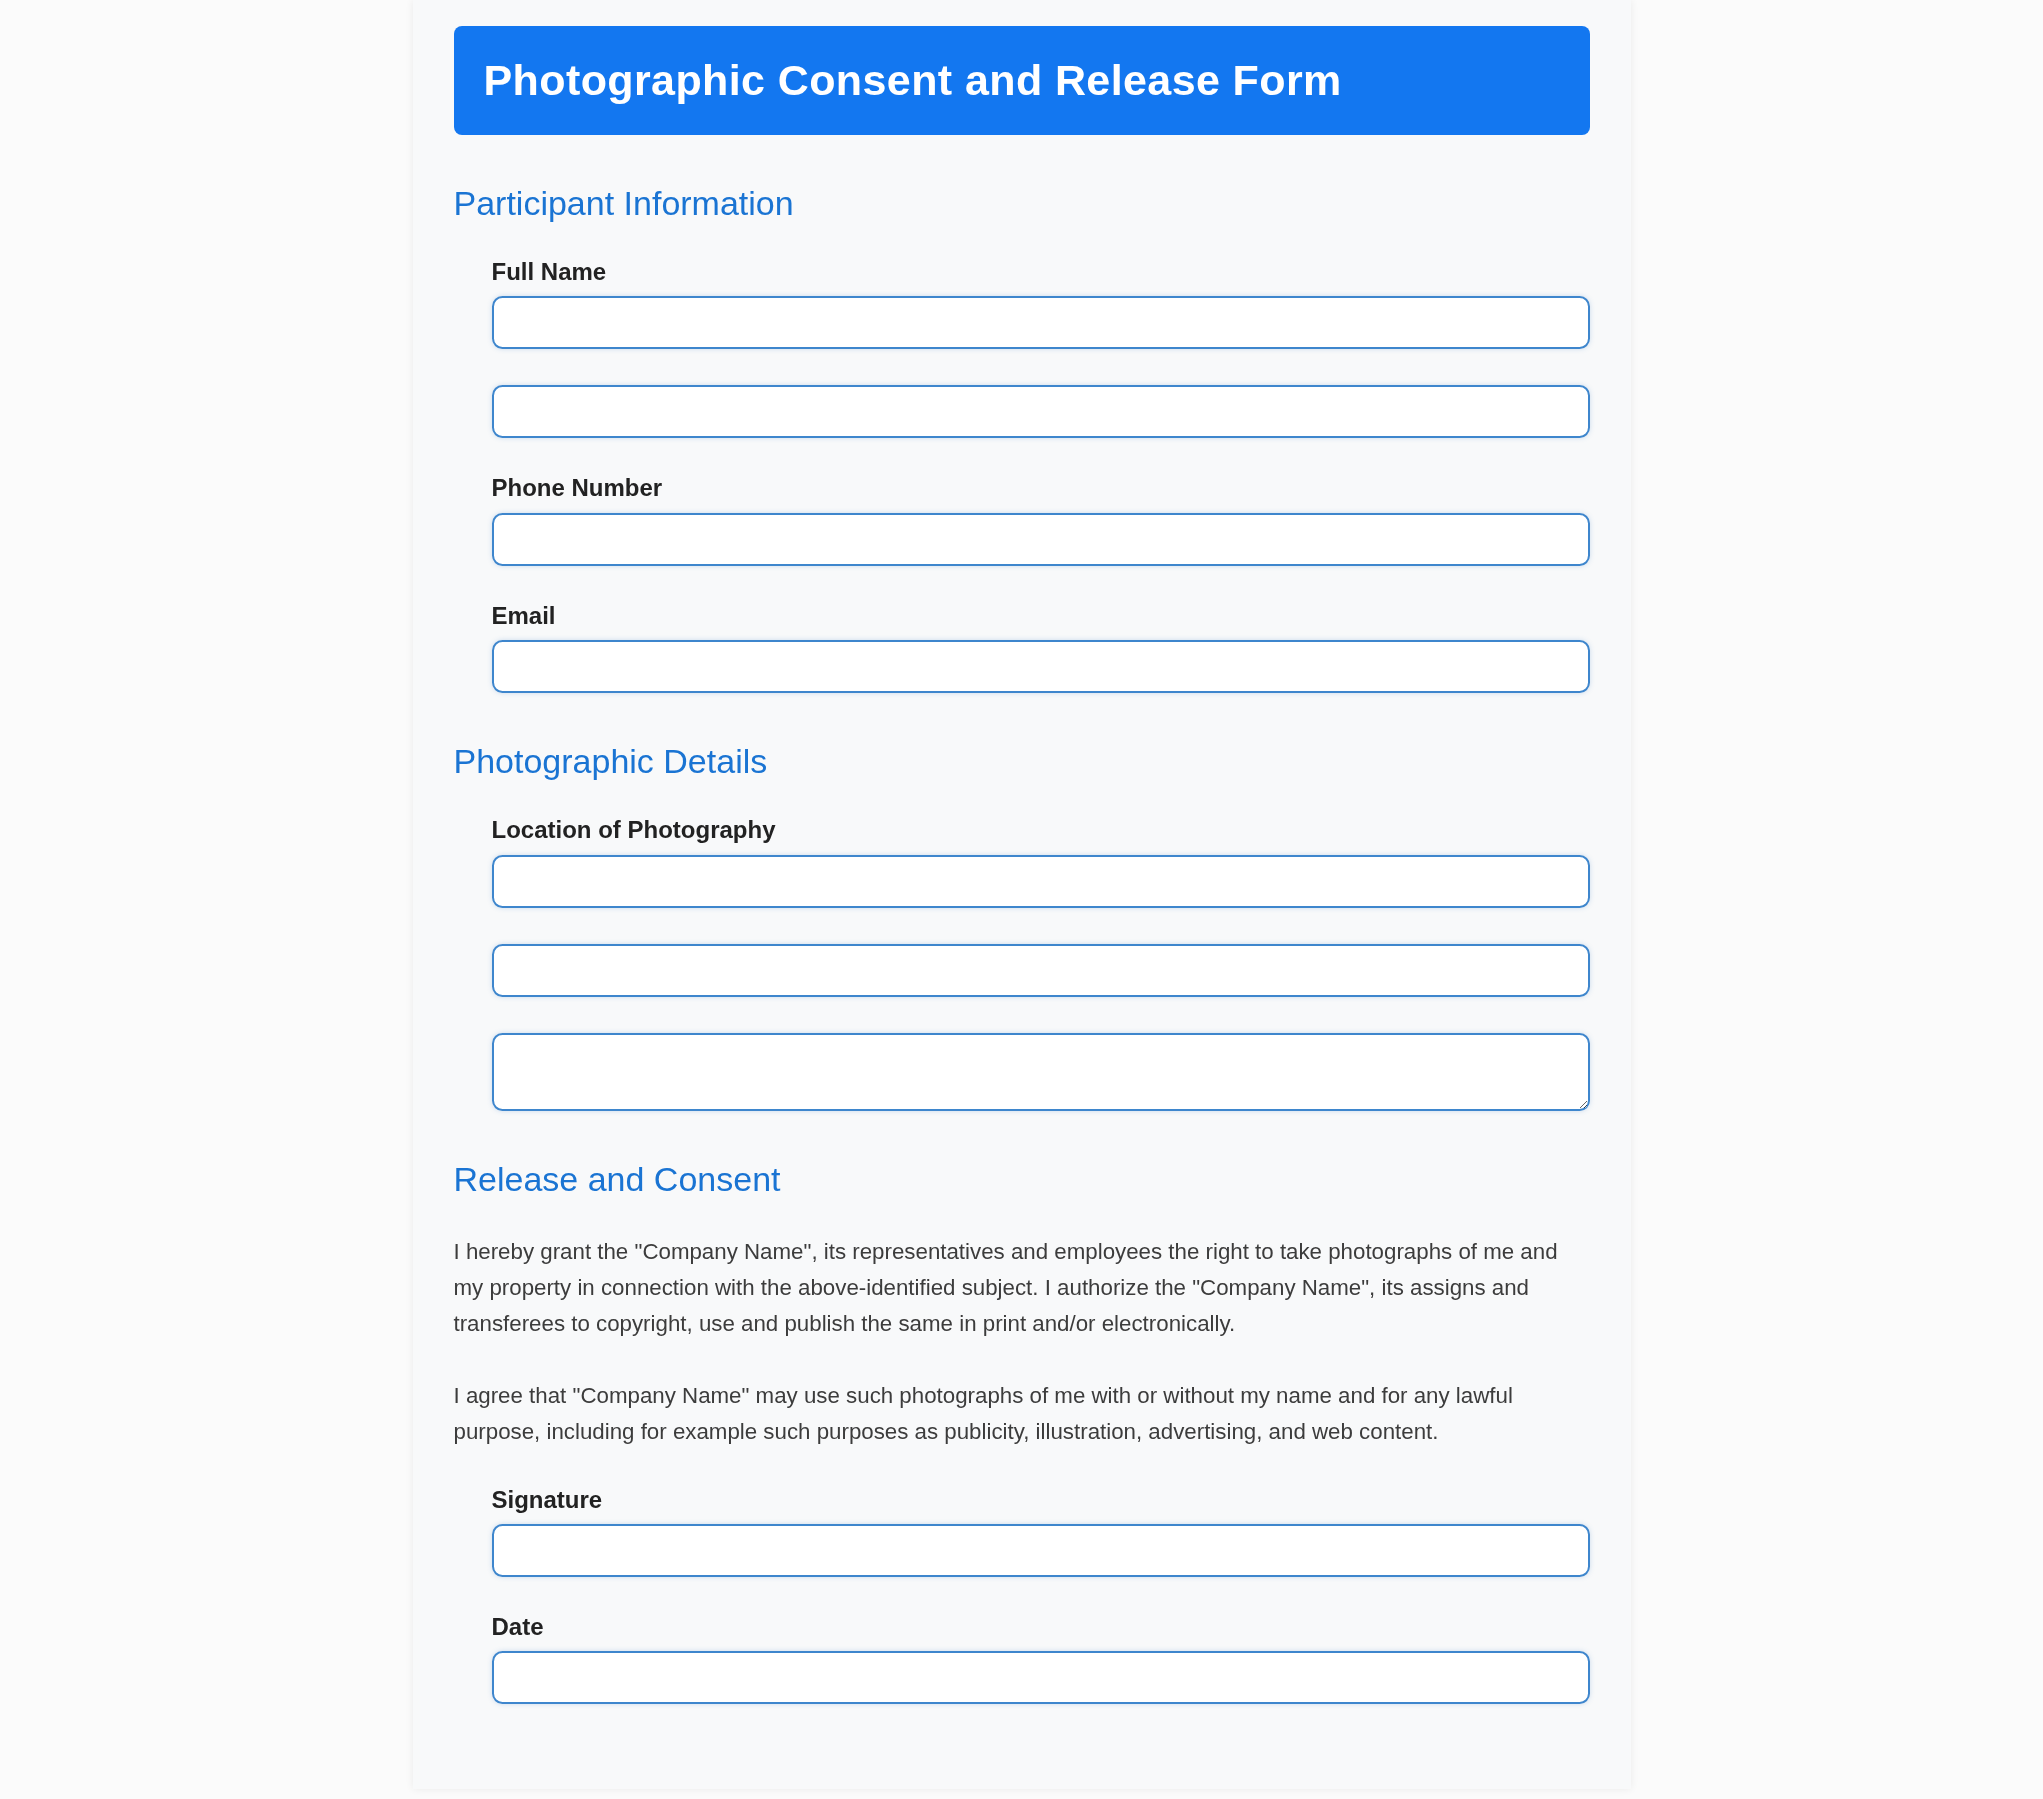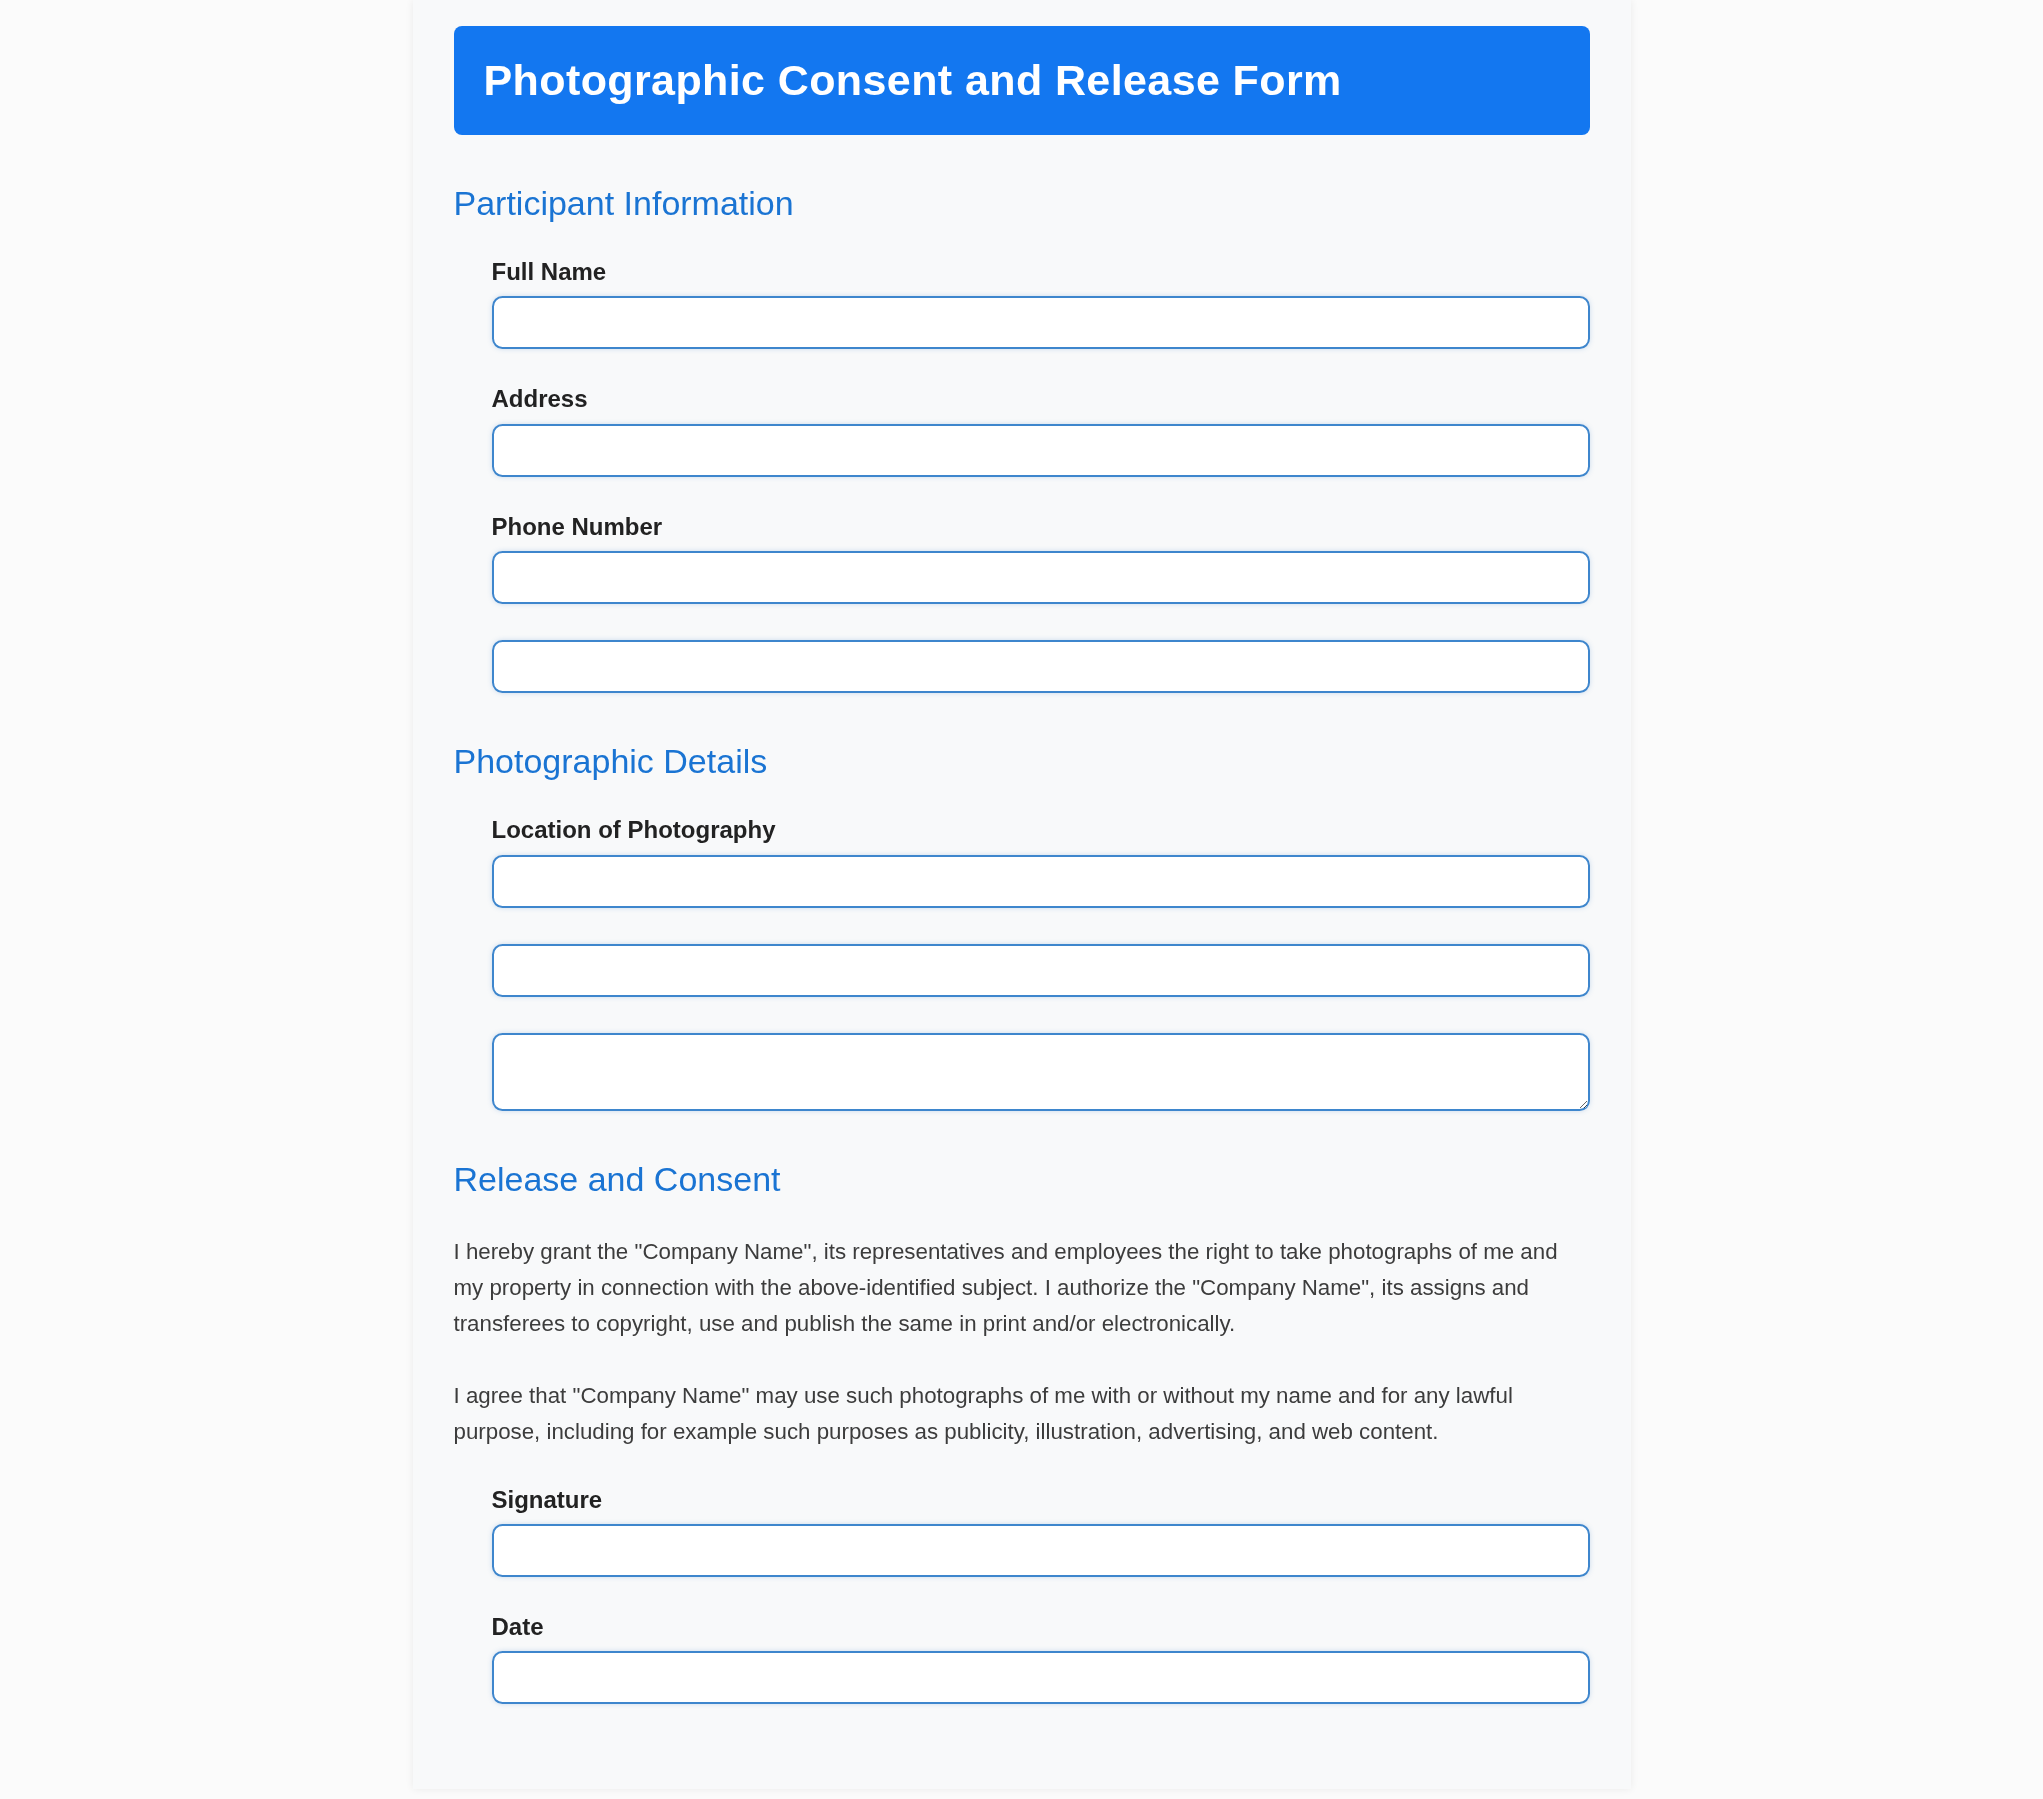--- a/index.html
+++ b/index.html
@@ -89,30 +89,30 @@
   </div>
 
   <h2 class="section-heading">Participant Information</h2>
 
   <div class="field-group">
     <label>Full Name</label>
     <input type="text" class="text-input" style="">
   </div>
 
   <div class="field-group">
-    <label>Address</label>
     <input type="text" class="text-input" style="">
   </div>
 
   <div class="field-group">
     <label>Phone Number</label>
     <input type="text" class="text-input" style="">
   </div>
 
   <div class="field-group">
+    <label>Email</label>
     <input type="text" class="text-input" style="">
   </div>
 
   <h2 class="section-heading">Photographic Details</h2>
 
   <div class="field-group">
     <label>Location of Photography</label>
     <input type="text" class="text-input" style="">
   </div>
 

